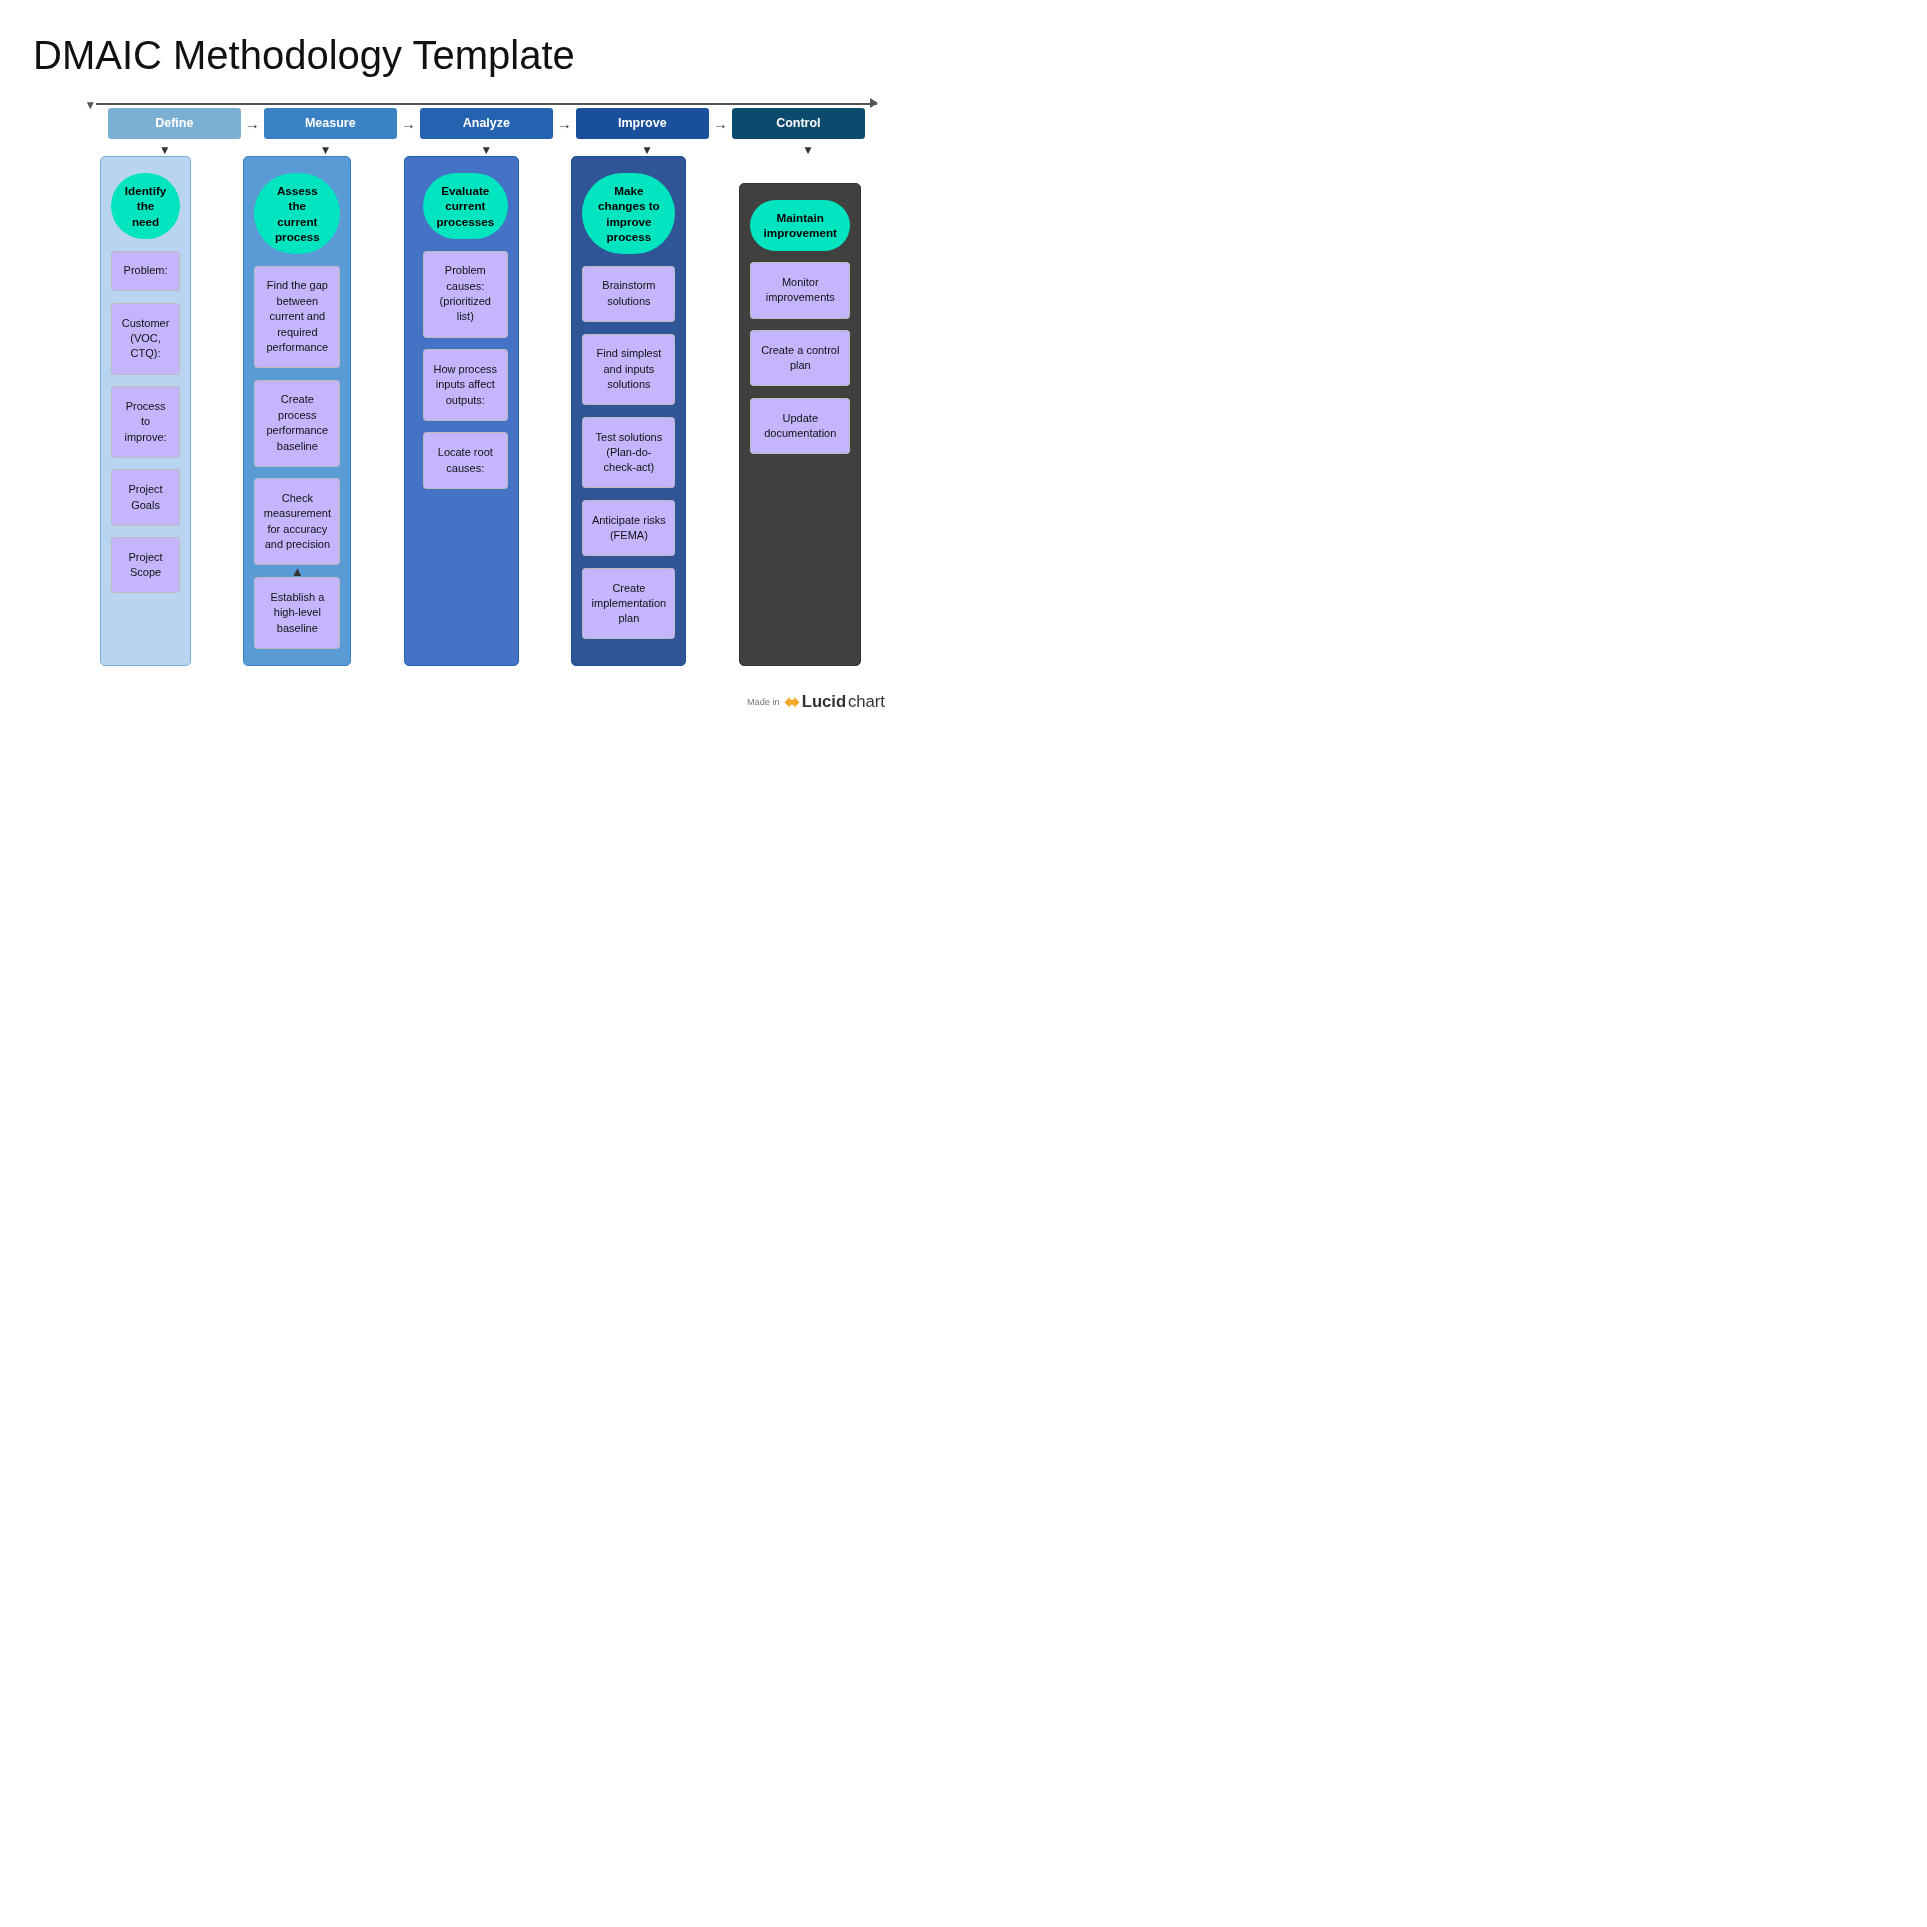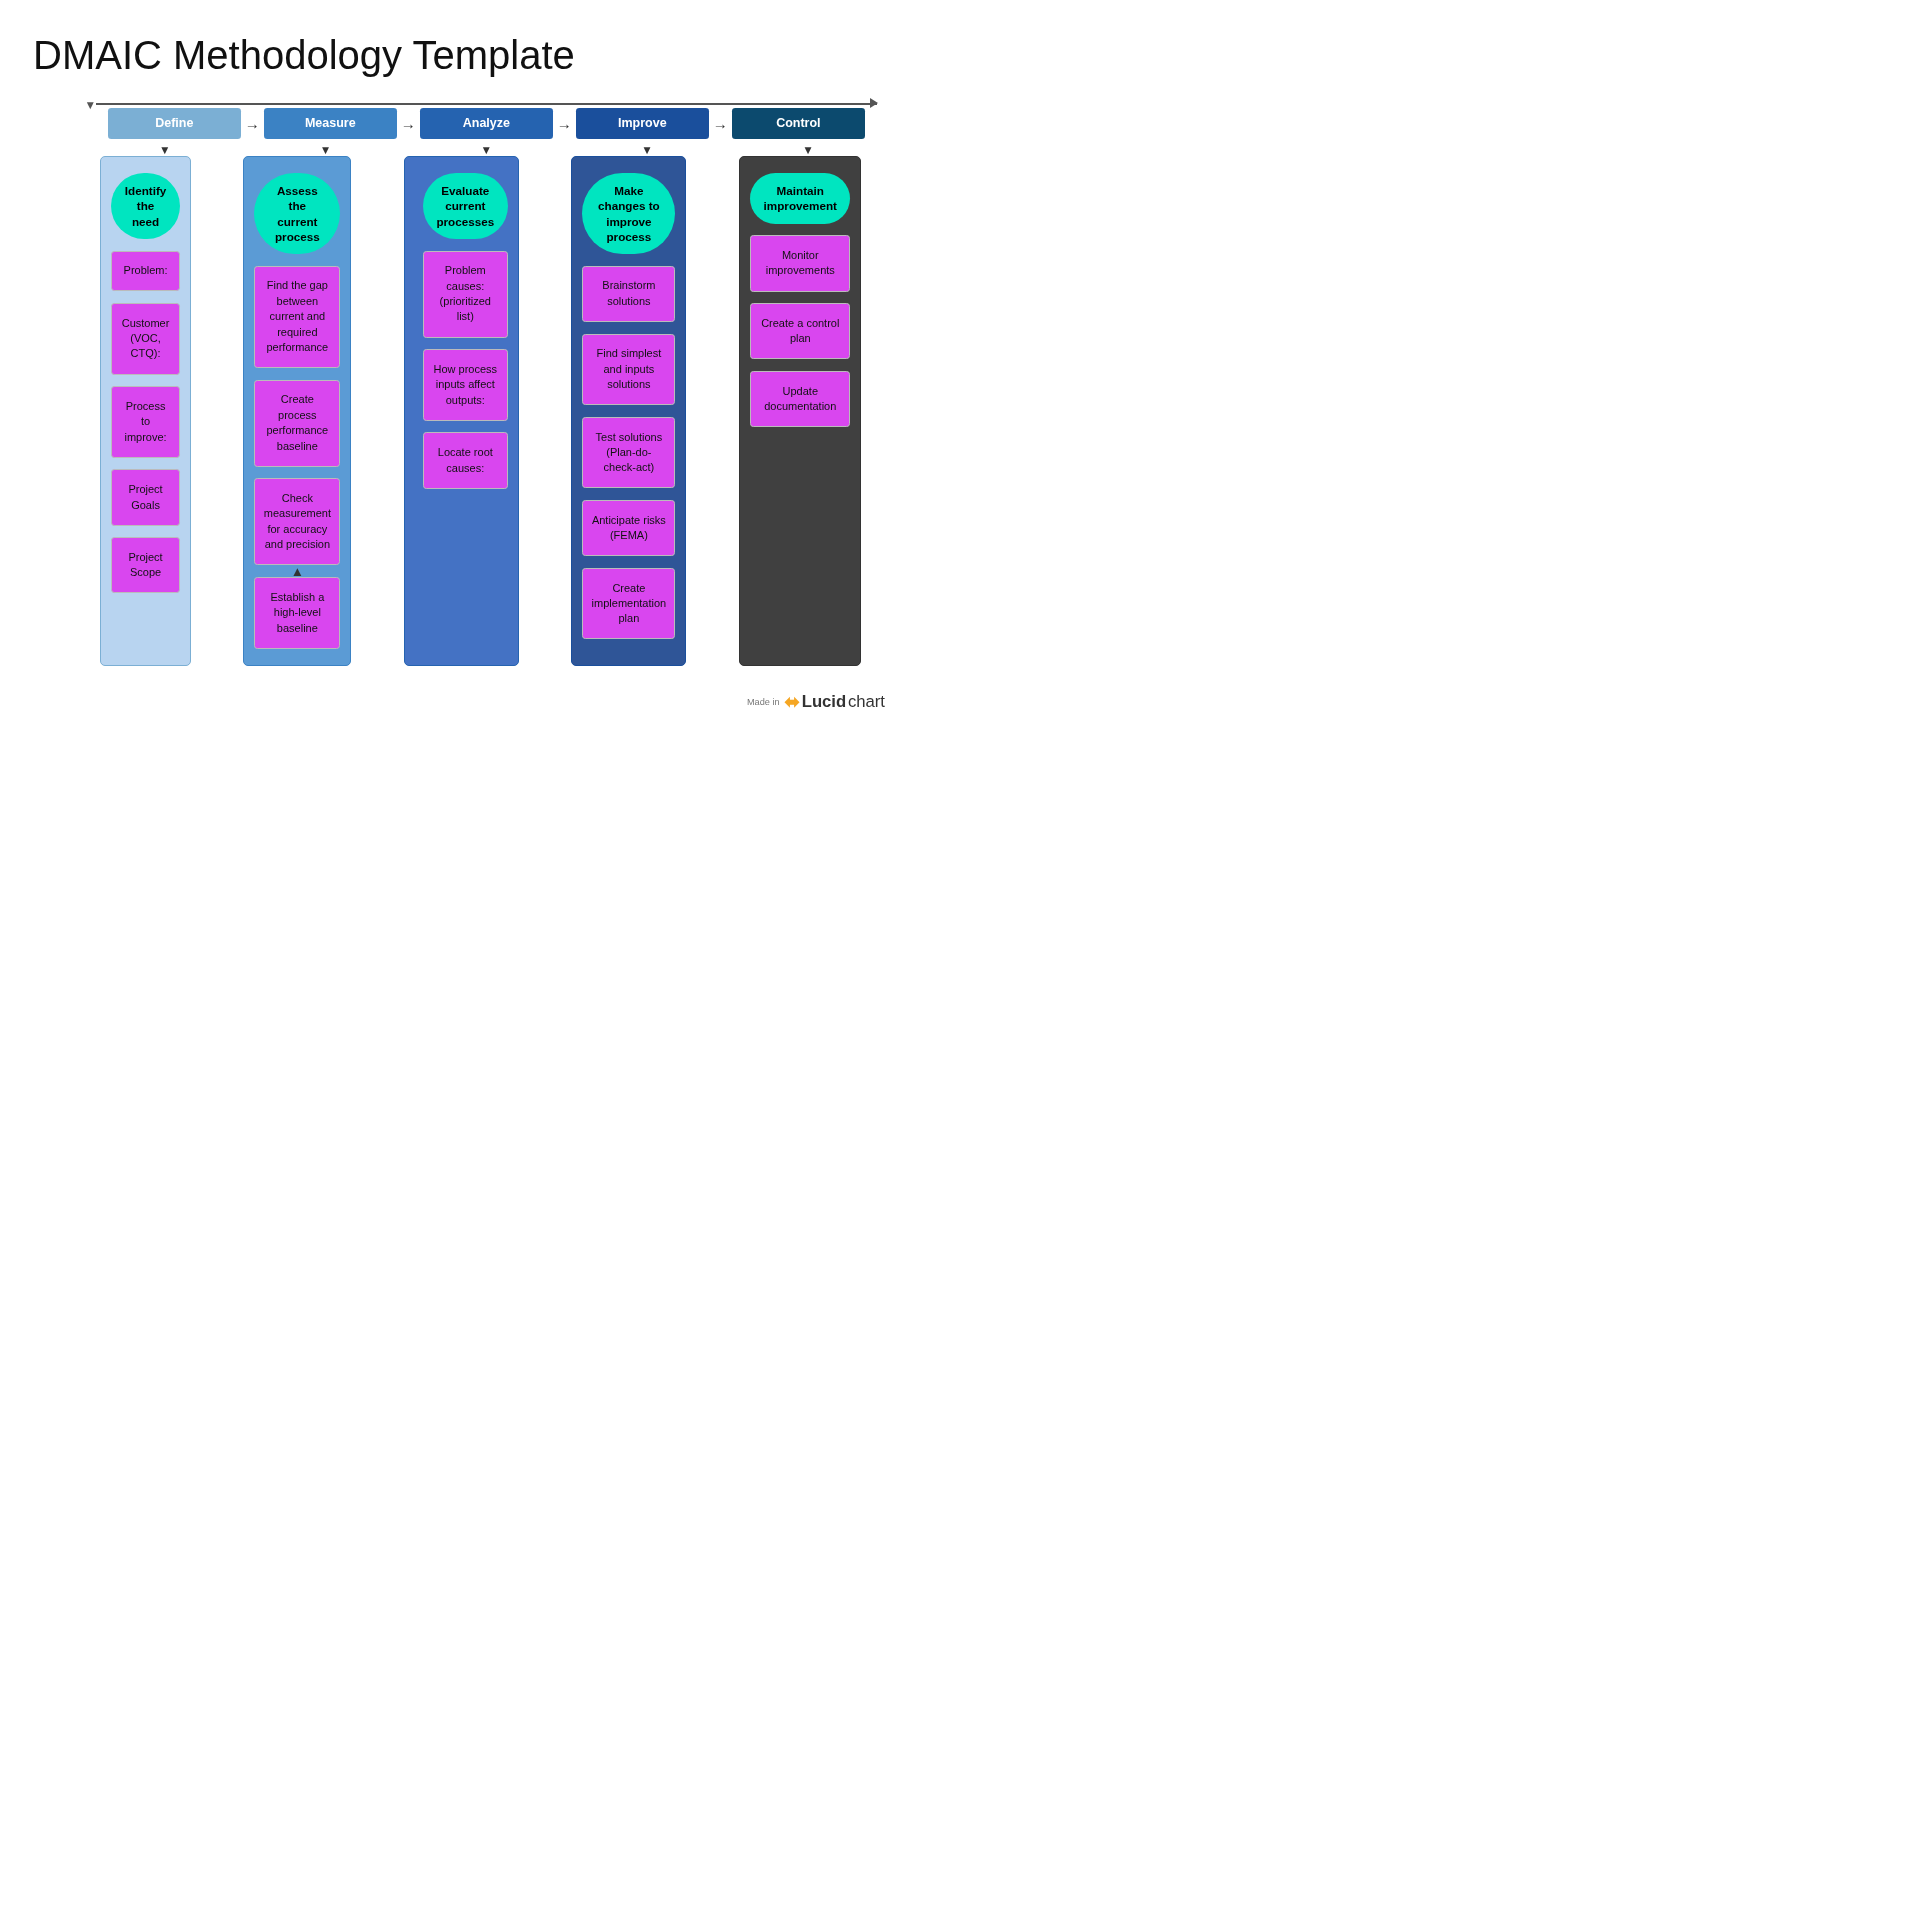--- a/index.html
+++ b/index.html
@@ -48,21 +48,21 @@
       text-align: center;
       font-weight: bold;
       font-size: 11.7px;
       color: #000;
       width: 100%;
       line-height: 1.3;
     }
 
     
     .card {
-      background: #d946ef;
+      background: #c4b5fd;
       border: 1.3px solid #bbb;
       border-radius: 3.3px;
       padding: 11.7px 8.3px;
       text-align: center;
       font-size: 11px;
       color: #111;
       width: 100%;
       line-height: 1.4;
       position: relative;
     }
@@ -223,21 +223,21 @@
       <div class="col-heading">Make changes to improve process</div>
       <div class="card">Brainstorm solutions</div>
       <div class="card">Find simplest and inputs solutions</div>
       <div class="card">Test solutions (Plan-do-check-act)</div>
       <div class="card">Anticipate risks (FEMA)</div>
       <div class="card">Create implementation plan</div>
     </div>
 
     <div style="width:23.4px; display:flex; align-items:center; justify-content:center;"></div>
 
-    <div class="phase-col control" style="flex:1;">
+    <div class="phase-col control" style="flex:1;margin-top:27px;">
       <div class="col-heading">Maintain improvement</div>
       <div class="card">Monitor improvements</div>
       <div class="card">Create a control plan</div>
       <div class="card">Update documentation</div>
     </div>
 
     <div style="width:8.3px;"></div>
   </div>
 
 </div>

